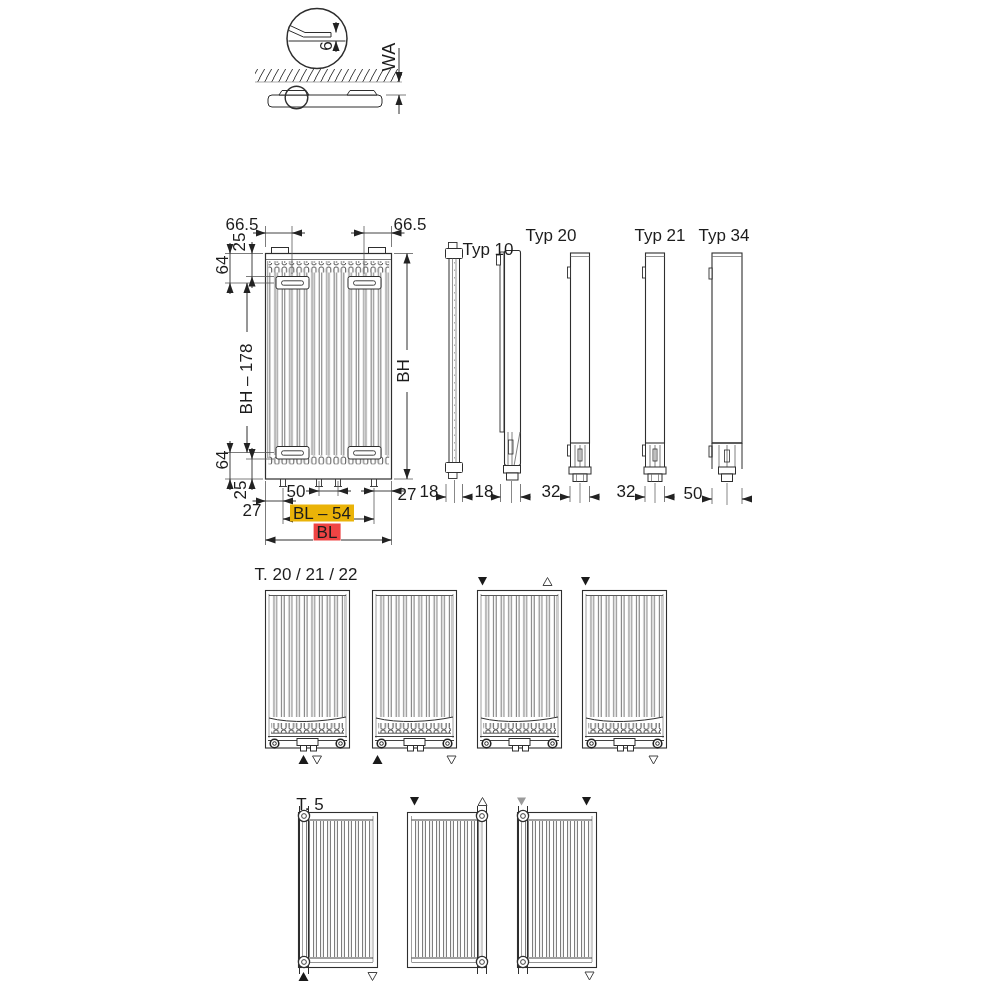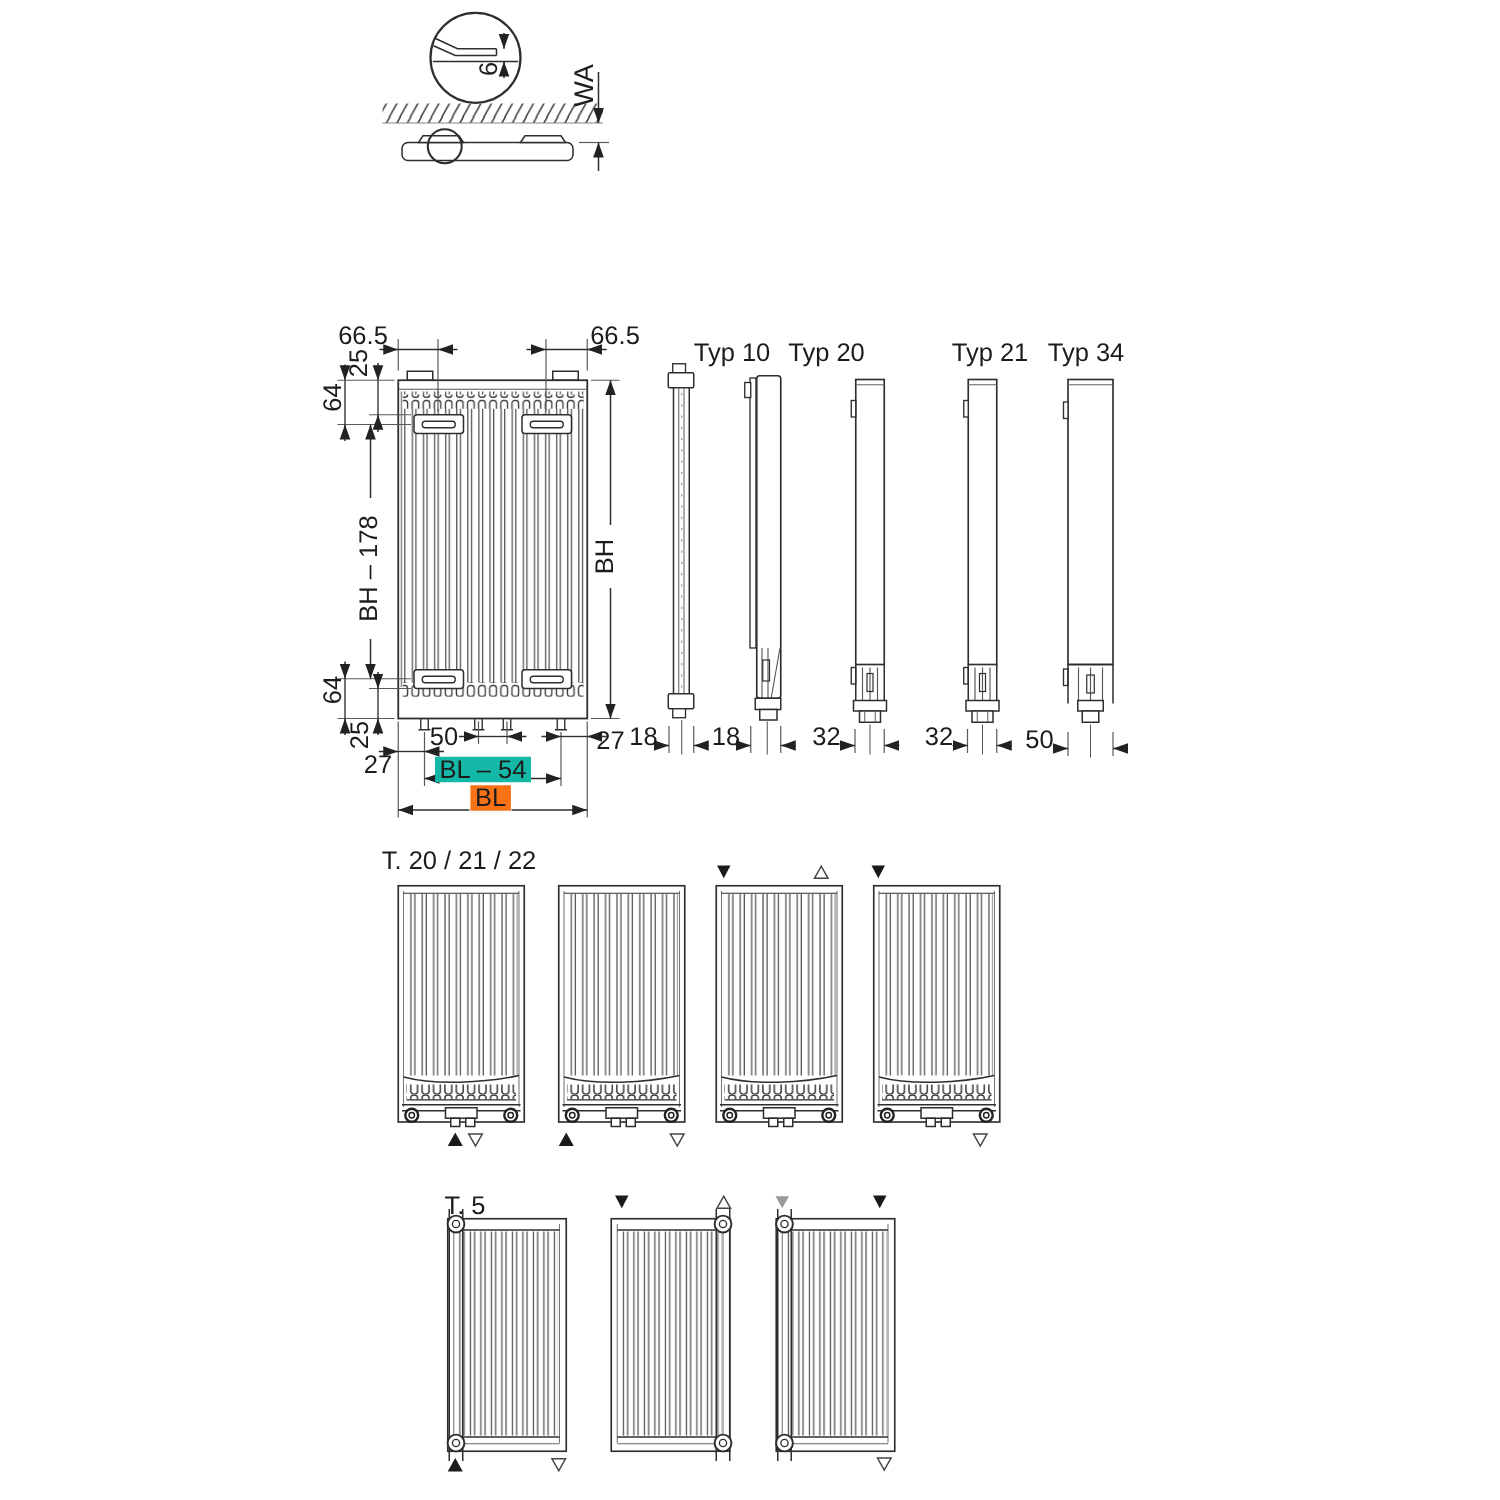--- a/index.html
+++ b/index.html
@@ -276,25 +276,25 @@
 <div class="lbl" style="left:410px;top:224px">66.5</div>
 <div class="lbl v" style="left:239px;top:242px">25</div>
 <div class="lbl v" style="left:222px;top:265px">64</div>
 <div class="lbl v" style="left:246px;top:379px">BH – 178</div>
 <div class="lbl v" style="left:403px;top:371px">BH</div>
 <div class="lbl v" style="left:222px;top:460px">64</div>
 <div class="lbl v" style="left:240px;top:490px">25</div>
 <div class="lbl" style="left:252px;top:510px">27</div>
 <div class="lbl" style="left:296px;top:491px">50</div>
 <div class="lbl" style="left:407px;top:494px">27</div>
-<div class="lbl" style="left:322px;top:513px;background:#14b8a6;padding:0 3px">BL – 54</div>
-<div class="lbl" style="left:327px;top:532px;background:#f97316;padding:0 3px">BL</div>
+<div class="lbl" style="left:322px;top:513px;background:#eab308;padding:0 3px">BL – 54</div>
+<div class="lbl" style="left:327px;top:532px;background:#ef4444;padding:0 3px">BL</div>
 
 <div class="lbl" style="left:429px;top:491px">18</div>
-<div class="lbl" style="left:488px;top:235px">Typ 10</div>
+<div class="lbl" style="left:488px;top:249px">Typ 10</div>
 <div class="lbl" style="left:484px;top:491px">18</div>
 <div class="lbl" style="left:551px;top:235px">Typ 20</div>
 <div class="lbl" style="left:551px;top:491px">32</div>
 <div class="lbl" style="left:660px;top:235px">Typ 21</div>
 <div class="lbl" style="left:626px;top:491px">32</div>
 <div class="lbl" style="left:724px;top:235px">Typ 34</div>
 <div class="lbl" style="left:693px;top:493px">50</div>
 
 <div class="lbl" style="left:306px;top:574px">T. 20 / 21 / 22</div>
 <div class="lbl" style="left:310px;top:804px">T. 5</div>

